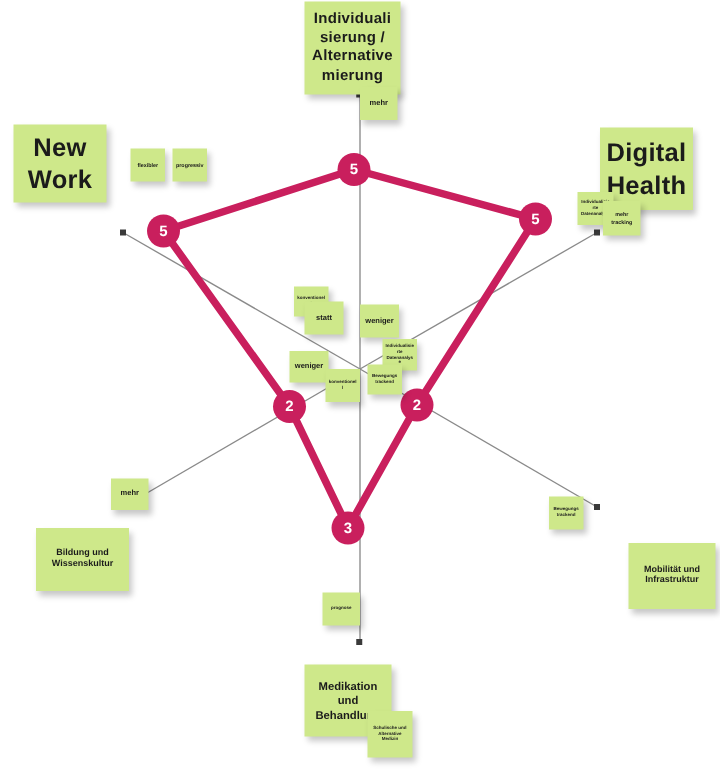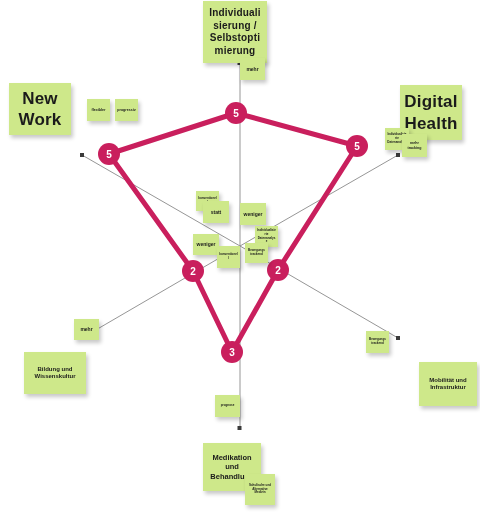--- a/index.html
+++ b/index.html
@@ -86,21 +86,21 @@
   </svg>
 
   <div class="nodeval" style="left:225px;top:102px;width:22px;height:22px;">5</div>
   <div class="nodeval" style="left:98px;top:143px;width:22px;height:22px;">5</div>
   <div class="nodeval" style="left:346px;top:135px;width:22px;height:22px;">5</div>
   <div class="nodeval" style="left:182px;top:260px;width:22px;height:22px;">2</div>
   <div class="nodeval" style="left:267px;top:259px;width:22px;height:22px;">2</div>
   <div class="nodeval" style="left:221px;top:341px;width:22px;height:22px;">3</div>
 
   <div class="note big" style="left:203px;top:1px;width:64px;height:62px;">
-    <span style="font-size:10px;">Individuali sierung / Selbstopti mierung</span>
+    <span style="font-size:10px;">Individuali sierung / Alternative mierung</span>
   </div>
 
   <div class="note big" style="left:9px;top:83px;width:62px;height:52px;">
     <span>New Work</span>
   </div>
 
   <div class="note big" style="left:400px;top:85px;width:62px;height:55px;">
     <span>Digital Health</span>
   </div>
 

